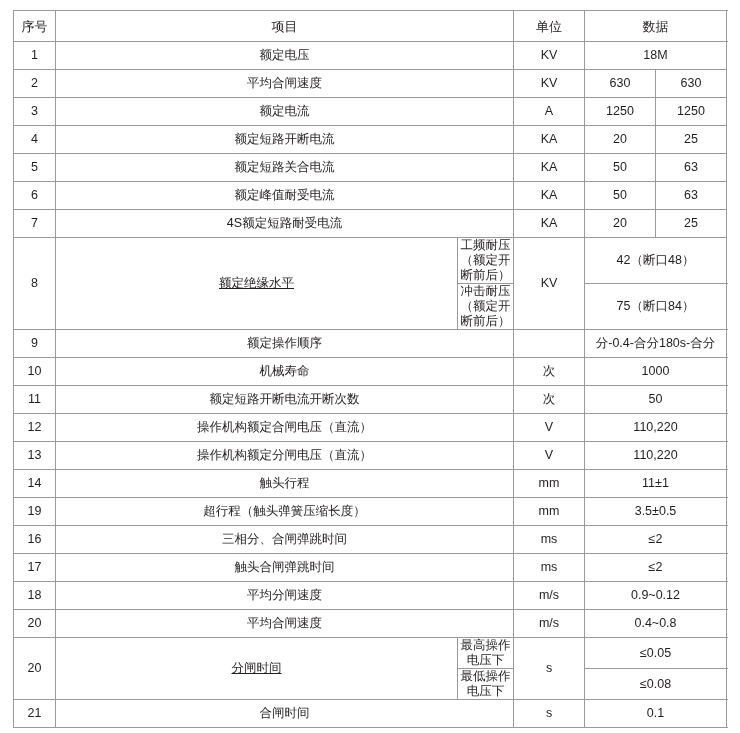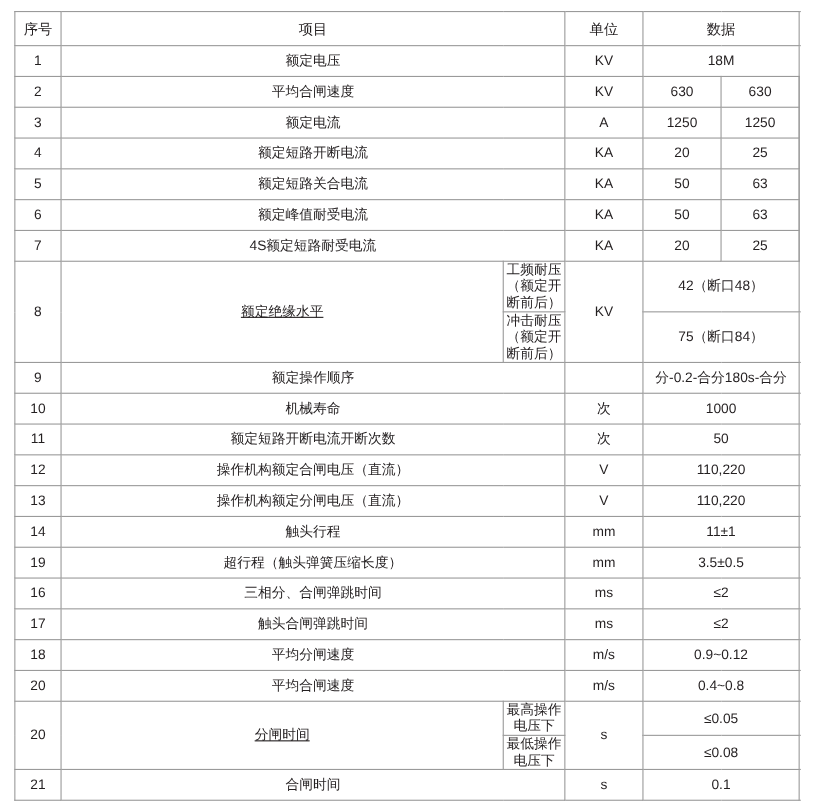--- a/index.html
+++ b/index.html
@@ -151,21 +151,21 @@
       </tr>
       <tr>
         <td>冲击耐压（额定开断前后）</td>
         <td colspan="3">75（断口84）</td>
       </tr>
 
       <tr>
         <td>9</td>
         <td colspan="2">额定操作顺序</td>
         <td></td>
-        <td colspan="3" class="nowrap">分-0.2-合分180s-合分</td>
+        <td colspan="3" class="nowrap">分-0.4-合分180s-合分</td>
       </tr>
 
       <tr>
         <td>10</td>
         <td colspan="2">机械寿命</td>
         <td>次</td>
         <td colspan="3">1000</td>
       </tr>
 
       <tr>

